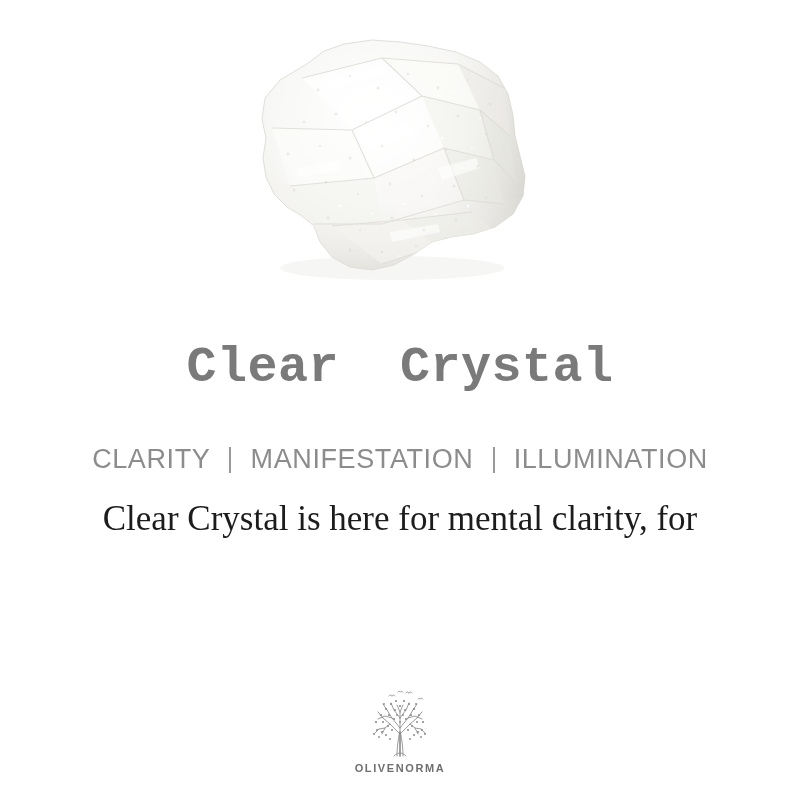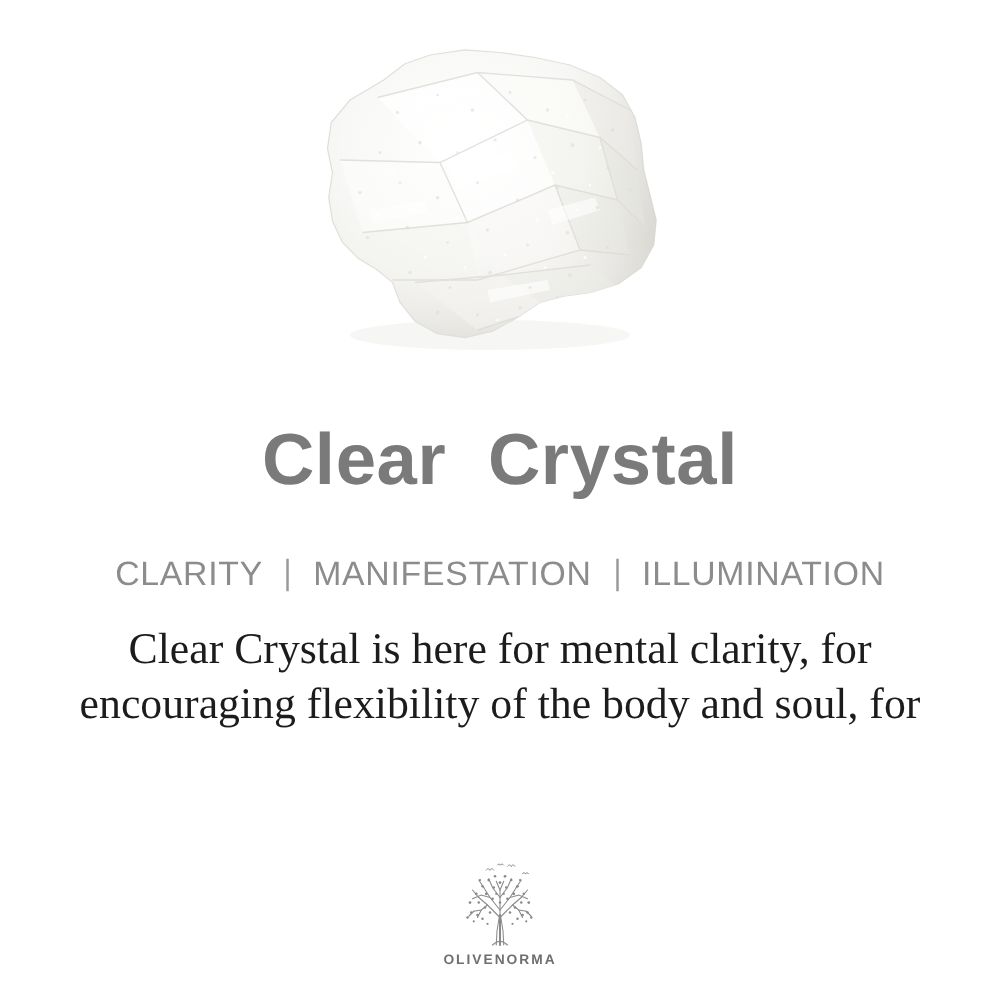--- a/index.html
+++ b/index.html
@@ -39,23 +39,23 @@
     display: block;
   }
 
   
   .title {
     position: absolute;
     left: 0;
     top: 336px;
     width: 800px;
     text-align: center;
-    font-family: Liberation Sans, sans-serif;
+    font-family: Liberation Mono, monospace;
     font-weight: 700;
-    font-size: 58px;
+    font-size: 50px;
     line-height: 64px;
     color: #7a7a7a;
     letter-spacing: 0.5px;
     white-space: pre;
     margin: 0;
   }
 
   
   .subtitle {
     position: absolute;
@@ -285,21 +285,20 @@
   <div class="subtitle">
     <span class="kw">CLARITY</span>
     <span class="sep"></span>
     <span class="kw">MANIFESTATION</span>
     <span class="sep"></span>
     <span class="kw">ILLUMINATION</span>
   </div>
 
   <div class="body-copy">
     <span class="line">Clear Crystal is here for mental clarity, for</span>
-    <span class="line">encouraging flexibility of the body and soul, for</span>
   </div>
 
   <div class="brand">
     <svg class="brand-mark" viewBox="0 0 78 72" aria-hidden="true">
       <g stroke="#8a8a8a" stroke-width="0.85" fill="none" stroke-linecap="round">
 
         <path d="M39,68 L39,44" stroke-width="1.6"></path>
         <path d="M36,68 C36,60 37,52 38.5,45"></path>
         <path d="M42,68 C42,60 41,52 39.5,45"></path>
 

